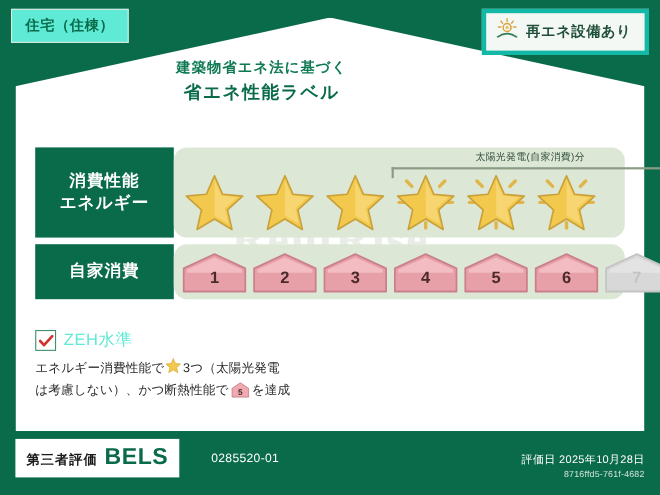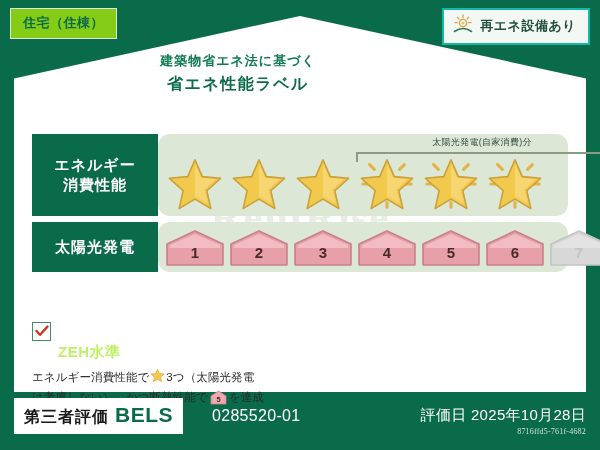--- a/index.html
+++ b/index.html
@@ -34,39 +34,39 @@
     z-index: 1;
     pointer-events: none;
     font-family: "Liberation Serif", serif;
   }
 
   
   .type-chip {
     position: absolute;
     left: 10px; top: 8px;
     padding: 5px 12px 6px 12px;
-    background: #84cc16;
+    background: #5eead4;
     border: 1px solid #dfe8df;
     color: #0a6b4a;
     font-size: 13px;
     font-weight: bold;
     letter-spacing: 0.5px;
     z-index: 6;
   }
 
   
   .renew-badge {
     position: absolute;
     right: 10px; top: 8px;
     display: flex;
     align-items: center;
     gap: 6px;
     padding: 4px 12px 5px 8px;
     background: #f4f8f4;
-    border: 2px solid #14b8a6;
+    border: 4px solid #14b8a6;
     z-index: 6;
   }
   .renew-badge .txt {
     color: #1f4f3a;
     font-size: 13px;
     font-weight: bold;
     letter-spacing: 0.5px;
   }
 
   
@@ -204,25 +204,24 @@
   }
   .checkbox {
     width: 19px; height: 19px;
     border: 1.5px solid #3f8f68;
     background: #ffffff;
     display: flex; align-items: center; justify-content: center;
     flex: 0 0 19px;
   }
   .claim-title {
     font-size: 15px;
-    font-weight: bold;
-    color: #bef264;
+    font-weight: normal;
+    color: #5eead4;
     letter-spacing: 0.5px;
     white-space: nowrap;
-    margin-top: 43px;
   }
   .zehm-logo {
     display: inline-flex;
     align-items: center;
     gap: 2px;
     margin-left: -2px;
   }
   .zehm-cap {
     font-size: 6px;
     color: #6b8f78;
@@ -247,56 +246,56 @@
     z-index: 6;
   }
   .bels-chip {
     background: #ffffff;
     padding: 5px 10px 6px 10px;
     display: flex;
     align-items: baseline;
     gap: 6px;
   }
   .bels-jp {
-    font-size: 16px;
+    font-size: 12px;
     font-weight: bold;
     color: #1a1a1a;
     letter-spacing: 1px;
   }
   .bels-en {
     font-size: 21px;
     font-weight: bold;
     color: #0a6b4a;
     letter-spacing: 0.5px;
     font-family: Liberation Sans, sans-serif;
   }
   .bels-no {
     margin-left: 9px;
-    font-size: 16px;
+    font-size: 11px;
     color: #ffffff;
     letter-spacing: 0.3px;
     padding-left: 20px;
   }
   .footer-right {
     position: absolute;
     right: 14px; bottom: 14px;
     text-align: right;
     z-index: 6;
   }
   .eval-date {
-    font-size: 15px;
+    font-size: 10px;
     color: #ffffff;
     letter-spacing: 0.3px;
   }
   .eval-id {
     margin-top: 2px;
     font-size: 8px;
     color: #cfe2d8;
     letter-spacing: 0.2px;
-    font-family: Liberation Serif, serif;
+    font-family: Liberation Sans, sans-serif;
   }
 </style>
 </head>
 <body>
 
 <div id="label">
 
   <div class="white-body"></div>
 
   <div class="watermark">RentRise</div>
@@ -323,22 +322,22 @@
 
   <div class="title-wrap">
     <div class="title-sub">建築物省エネ法に基づく</div>
     <div class="title-main">省エネ性能ラベル</div>
   </div>
 
   <div class="rows">
 
     <div class="row row-energy">
       <div class="row-label">
+        <span>消費性能</span>
         <span>エネルギー</span>
-        <span>消費性能</span>
       </div>
       <div class="row-body">
         <div class="solar-bracket-label">太陽光発電(自家消費)分</div>
         <div class="solar-bracket"></div>
         <div class="stars" id="stars-container">
             <div class="star-cell">
       <svg width="62" height="62" viewBox="0 0 64 64">
 
         <path d="M32 8 L39.6 25.4 L58.4 27.2 L44.2 40 L48.4 58.4 L32 48.6 L15.6 58.4 L19.8 40 L5.6 27.2 L24.4 25.4 Z" fill="#f2c94c" stroke="#c9a13a" stroke-width="1.6" stroke-linejoin="round"></path>
         <path d="M32 12 L38.2 26.6 L53.4 28.2 L41.8 38.6 L45.2 53.4 L32 45.6 L32 12 Z" fill="#fbe08f" opacity="0.55"></path>
@@ -405,21 +404,21 @@
         <path d="M32 8 L39.6 25.4 L58.4 27.2 L44.2 40 L48.4 58.4 L32 48.6 L15.6 58.4 L19.8 40 L5.6 27.2 L24.4 25.4 Z" fill="#f2c94c" stroke="#c9a13a" stroke-width="1.6" stroke-linejoin="round"></path>
         <path d="M32 12 L38.2 26.6 L53.4 28.2 L41.8 38.6 L45.2 53.4 L32 45.6 L32 12 Z" fill="#fbe08f" opacity="0.55"></path>
       </svg>
             </div>
           </div>
       </div>
     </div>
 
     <div class="row row-insul">
       <div class="row-label">
-        <span>太陽光発電</span>
+        <span>自家消費</span>
       </div>
       <div class="row-body">
         <div class="houses" id="houses-container">
             <div class="house-badge">
       <svg width="62" height="40" viewBox="0 0 62 40" style="position:absolute;left:0;top:0;">
         <path d="M3 16 L31 3 L59 16 L59 37 L3 37 Z" fill="#e8a0a8" stroke="#c9808a" stroke-width="1.6" stroke-linejoin="round"></path>
         <path d="M6 17 L31 6 L56 17 L56 20 L6 20 Z" fill="#f4c3c8" opacity="0.8"></path>
       </svg>
       <span class="num">1</span>
             </div>

